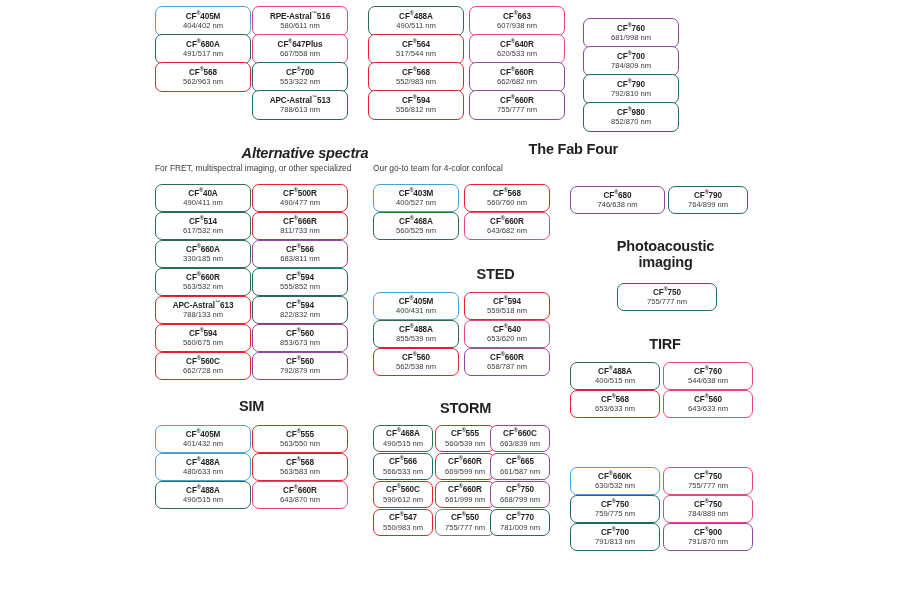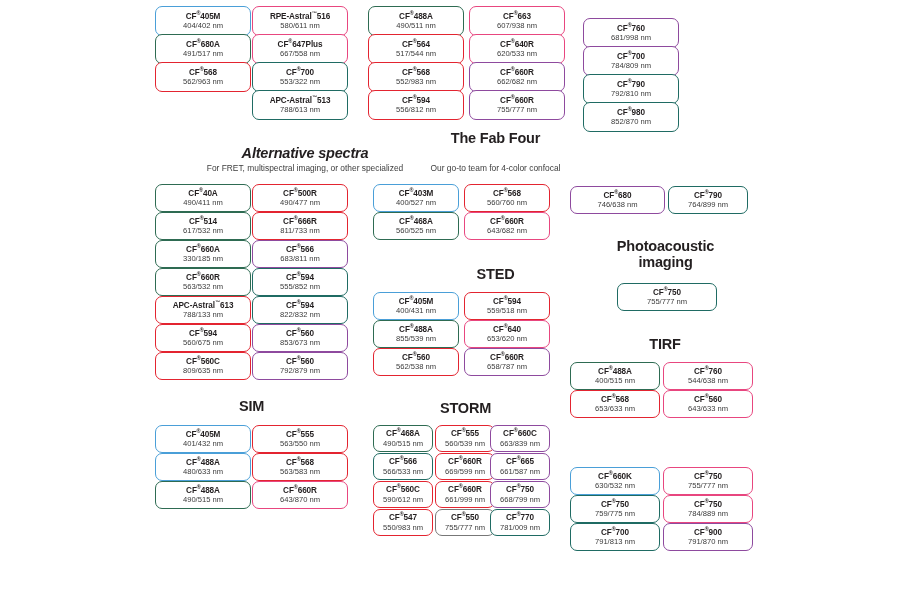--- a/index.html
+++ b/index.html
@@ -60,21 +60,21 @@
     text-align:center;
     white-space:nowrap;
     letter-spacing:-0.2px;
   }
   .sec-title.two-line{white-space:normal;line-height:1.12;}
   .sec-sub{
     position:absolute;
     font-size:8.4px;
     font-weight:400;
     color:#3d3d3d;
-    text-align:center;
+    text-align:left;
     white-space:nowrap;
   }
 </style>
 </head>
 <body>
 
 <div class="stage" id="stage">
     <div class="chip" style="left: 155px; top: 6px; width: 96px; height: 30px; border-color: rgb(74, 159, 216);">
       <div class="nm"><span>CF</span><span class="reg">®</span><span>405M</span></div>
       <div class="ex">404/402 nm</div>
@@ -172,21 +172,21 @@
     <div class="chip" style="left: 155px; top: 296px; width: 96px; height: 28px; border-color: rgb(227, 36, 48);">
       <div class="nm"><span>APC-Astral</span><span class="tm">™</span><span>613</span></div>
       <div class="ex">788/133 nm</div>
     </div>
     <div class="chip" style="left: 155px; top: 324px; width: 96px; height: 28px; border-color: rgb(227, 36, 48);">
       <div class="nm"><span>CF</span><span class="reg">®</span><span>594</span></div>
       <div class="ex">560/675 nm</div>
     </div>
     <div class="chip" style="left: 155px; top: 352px; width: 96px; height: 28px; border-color: rgb(227, 36, 48);">
       <div class="nm"><span>CF</span><span class="reg">®</span><span>560C</span></div>
-      <div class="ex">809/635 nm</div>
+      <div class="ex">662/728 nm</div>
     </div>
     <div class="chip" style="left: 252px; top: 184px; width: 96px; height: 28px; border-color: rgb(227, 36, 48);">
       <div class="nm"><span>CF</span><span class="reg">®</span><span>500R</span></div>
       <div class="ex">490/477 nm</div>
     </div>
     <div class="chip" style="left: 252px; top: 212px; width: 96px; height: 28px; border-color: rgb(227, 36, 48);">
       <div class="nm"><span>CF</span><span class="reg">®</span><span>666R</span></div>
       <div class="ex">811/733 nm</div>
     </div>
     <div class="chip" style="left: 252px; top: 240px; width: 96px; height: 28px; border-color: rgb(142, 74, 158);">
@@ -202,21 +202,21 @@
       <div class="ex">822/832 nm</div>
     </div>
     <div class="chip" style="left: 252px; top: 324px; width: 96px; height: 28px; border-color: rgb(142, 74, 158);">
       <div class="nm"><span>CF</span><span class="reg">®</span><span>560</span></div>
       <div class="ex">853/673 nm</div>
     </div>
     <div class="chip" style="left: 252px; top: 352px; width: 96px; height: 28px; border-color: rgb(142, 74, 158);">
       <div class="nm"><span>CF</span><span class="reg">®</span><span>560</span></div>
       <div class="ex">792/879 nm</div>
     </div>
-    <div class="sec-title" style="left: 373px; top: 130px; width: 245px;">The Fab Four</div>
+    <div class="sec-title" style="left: 373px; top: 141px; width: 245px; text-align: right;">The Fab Four</div>
     <div class="sec-sub" style="left: 373px; top: 163px; width: 245px;">Our go-to team for 4-color confocal</div>
     <div class="chip" style="left: 373px; top: 184px; width: 86px; height: 28px; border-color: rgb(74, 159, 216);">
       <div class="nm"><span>CF</span><span class="reg">®</span><span>403M</span></div>
       <div class="ex">400/527 nm</div>
     </div>
     <div class="chip" style="left: 373px; top: 212px; width: 86px; height: 28px; border-color: rgb(46, 107, 82);">
       <div class="nm"><span>CF</span><span class="reg">®</span><span>468A</span></div>
       <div class="ex">560/525 nm</div>
     </div>
     <div class="chip" style="left: 464px; top: 184px; width: 86px; height: 28px; border-color: rgb(227, 36, 48);">

